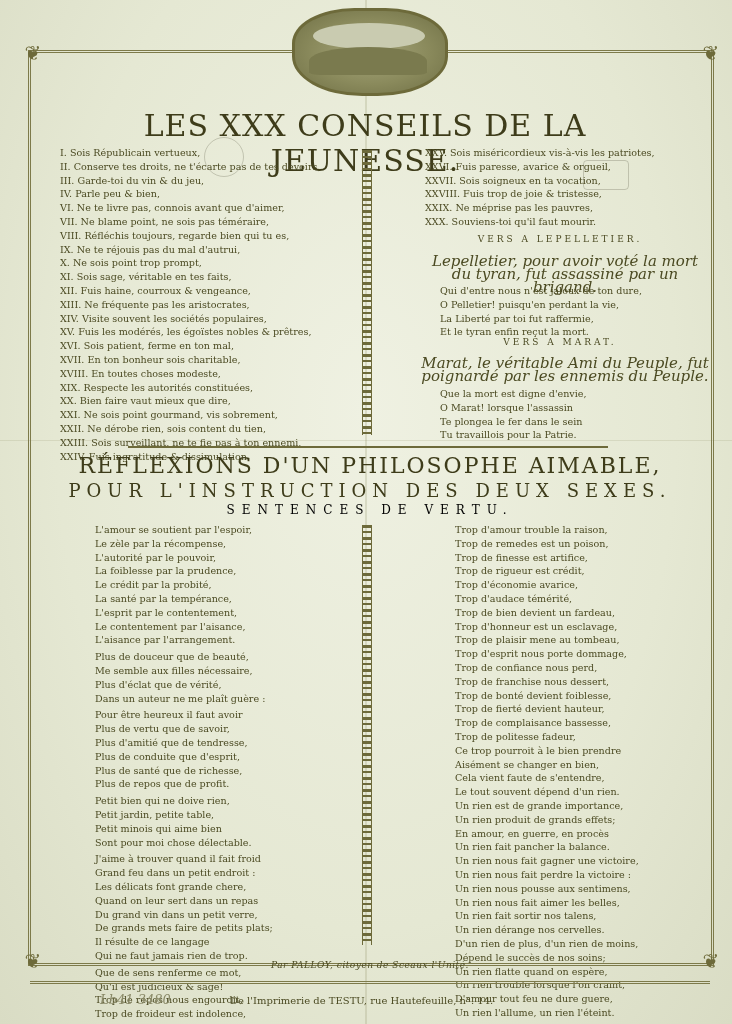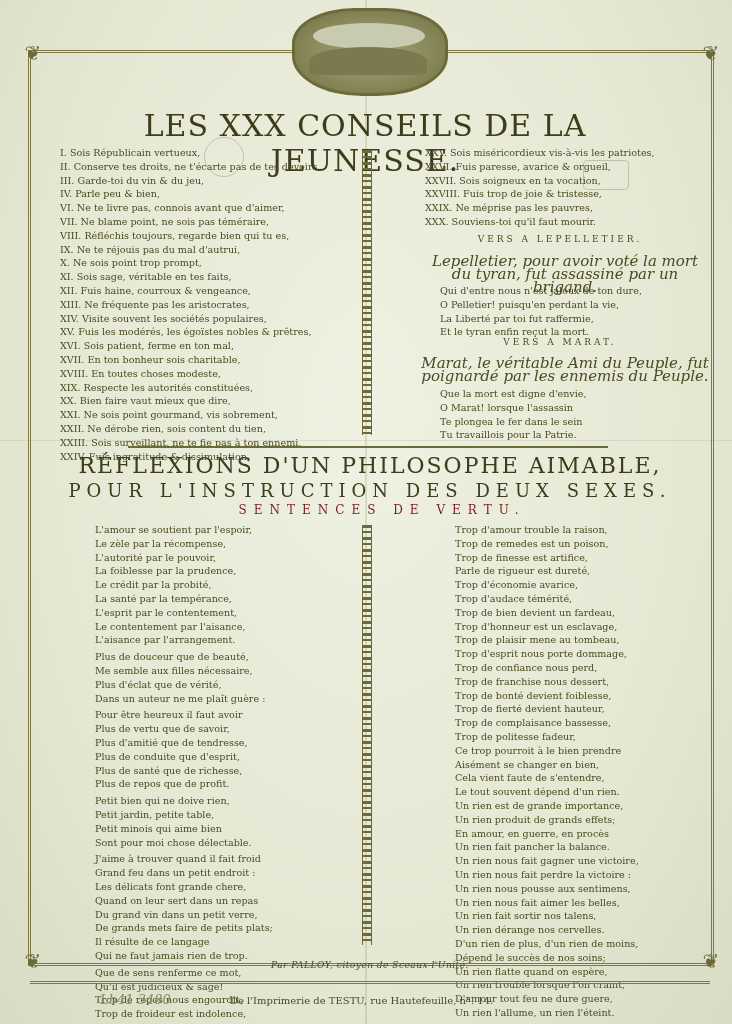--- a/index.html
+++ b/index.html
@@ -43,21 +43,21 @@
     background:repeating-linear-gradient(to bottom, #6d6a3a 0 3px, transparent 3px 6px, #6d6a3a 6px 8px, transparent 8px 12px);
     border-left:1px solid #6d6a3a; border-right:1px solid #6d6a3a;
   }
   .chain1 { top:150px; height:285px; }
   .chain2 { top:525px; height:420px; }
   .sub-head { position:absolute; font-size:9px; letter-spacing:3px; text-align:center; }
   .ital { position:absolute; font-style:italic; font-size:15px; line-height:13px; text-align:center; }
   .rule { position:absolute; left:128px; top:446px; width:480px; height:0; border-top:2px solid #6d6a3a; }
   .title2 { position:absolute; left:50px; top:453px; width:640px; text-align:center; font-size:22px; letter-spacing:2px; color:#3e3c1a; }
   .title3 { position:absolute; left:40px; top:480px; width:660px; text-align:center; font-size:18px; letter-spacing:6px; color:#3e3c1a; }
-  .title4 { position:absolute; left:52px; top:503px; width:660px; text-align:center; font-size:12px; letter-spacing:7px; color:#7f1d1d; }
+  .title4 { position:absolute; left:40px; top:503px; width:660px; text-align:center; font-size:12px; letter-spacing:7px; color:#000000; }
   .col-l2 { left:95px; top:523px; }
   .col-r2 { left:455px; top:523px; }
   .gap { display:block; height:3px; }
   .signature { position:absolute; left:220px; top:960px; width:300px; text-align:center; font-style:italic; font-size:9px; letter-spacing:0.5px; }
   .bottom-rule { position:absolute; left:30px; top:981px; width:680px; border-top:3px double #7d7a4a; }
   .shelfmark { position:absolute; left:100px; top:992px; font-style:italic; font-size:13px; color:#8a8a68; }
   .imprint { position:absolute; left:230px; top:995px; font-size:10px; }
   .stamp { position:absolute; border:1px solid rgba(120,120,100,0.35); border-radius:50%; }
   .stamp-rect { position:absolute; border:1px solid rgba(120,120,100,0.35); border-radius:4px; }
 </style>
@@ -186,21 +186,21 @@
   <span class="line">Trop de repos nous engourdit,</span>
   <span class="line">Trop de froideur est indolence,</span>
 </div>
 
 <div class="chain chain2"></div>
 
 <div class="col col-r2">
   <span class="line">Trop d'amour trouble la raison,</span>
   <span class="line">Trop de remedes est un poison,</span>
   <span class="line">Trop de finesse est artifice,</span>
-  <span class="line">Parle de rigueur est dureté,</span>
+  <span class="line">Trop de rigueur est crédit,</span>
   <span class="line">Trop d'économie avarice,</span>
   <span class="line">Trop d'audace témérité,</span>
   <span class="line">Trop de bien devient un fardeau,</span>
   <span class="line">Trop d'honneur est un esclavage,</span>
   <span class="line">Trop de plaisir mene au tombeau,</span>
   <span class="line">Trop d'esprit nous porte dommage,</span>
   <span class="line">Trop de confiance nous perd,</span>
   <span class="line">Trop de franchise nous dessert,</span>
   <span class="line">Trop de bonté devient foiblesse,</span>
   <span class="line">Trop de fierté devient hauteur,</span>

